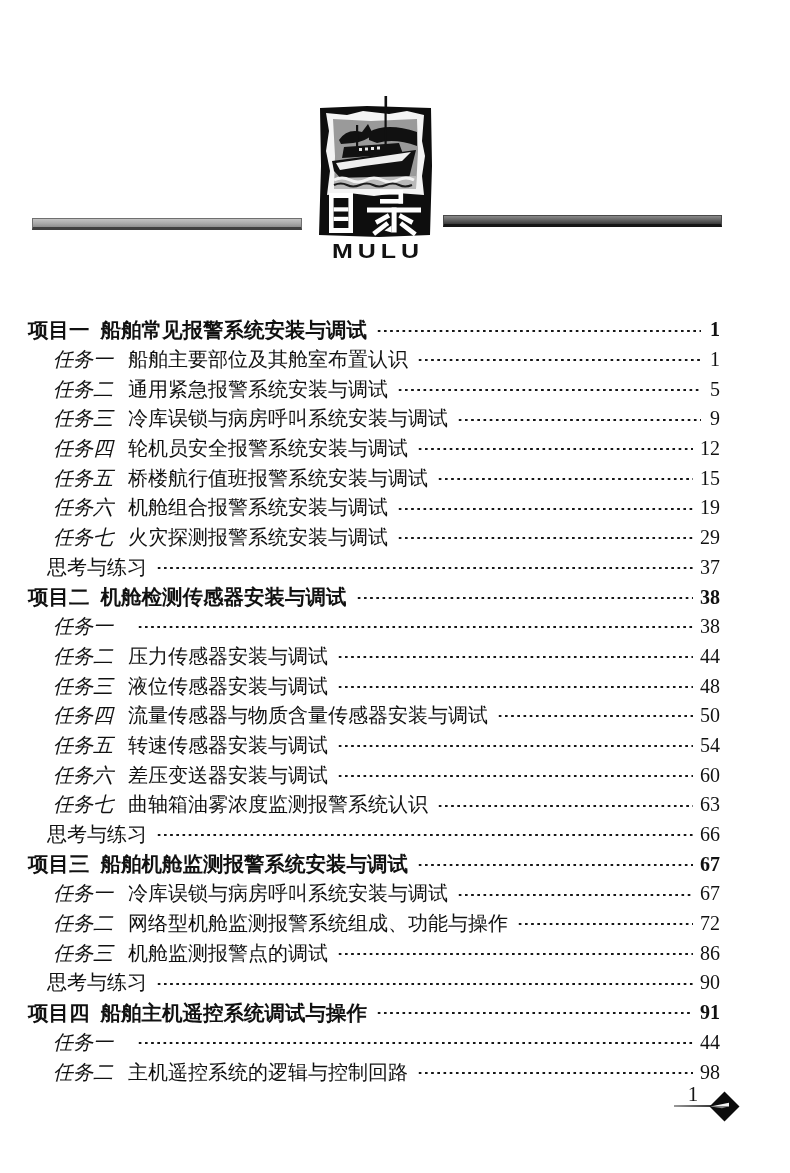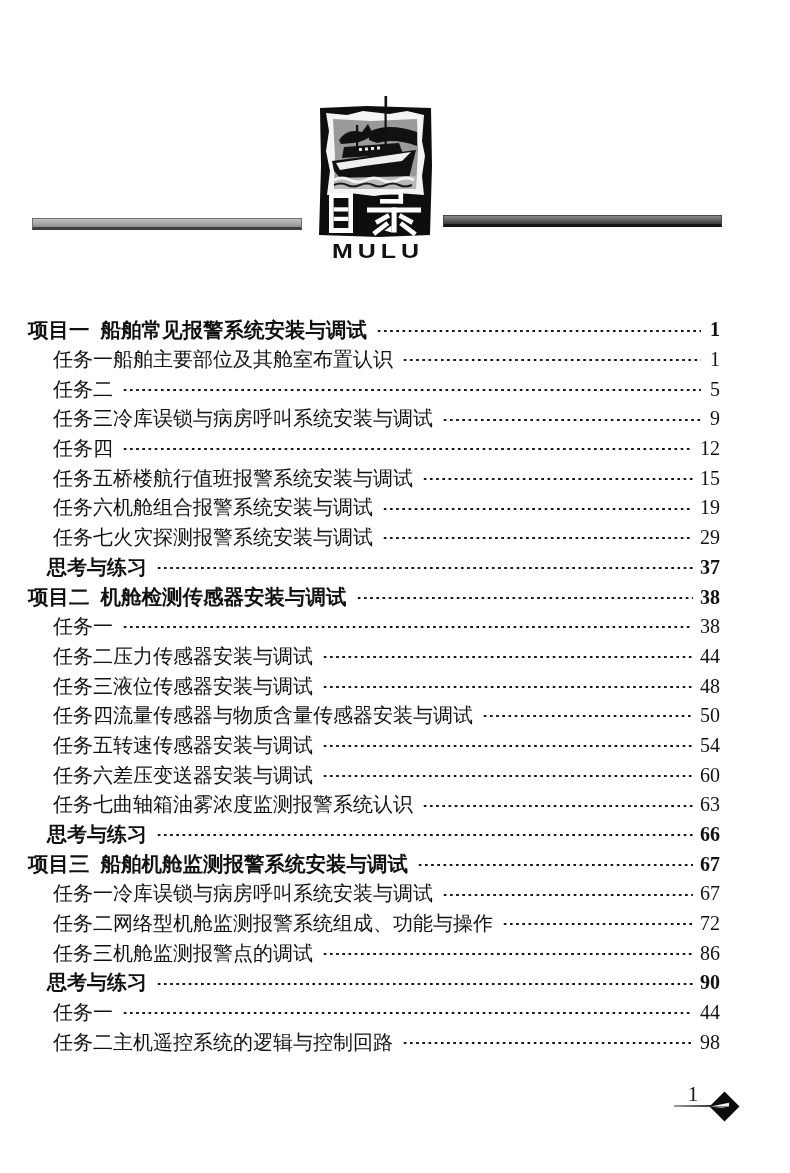--- a/index.html
+++ b/index.html
@@ -81,26 +81,25 @@
     font-family: "Liberation Sans", sans-serif;
     font-weight: 700;
     font-size: 20.5px;
   }
   .row.chapter .label { margin-right: 11px; text-align: right; }
   .row.task {
     padding-left: 25px;
     font-family: "Liberation Serif", serif;
     font-size: 20px;
   }
-  .row.task .label { margin-right: 0; }
+  .row.task .label { margin-right: 15px; font-style: italic; }
   .row.exercise {
     padding-left: 19px;
     font-family: "Liberation Serif", serif;
     font-size: 20px;
-    font-weight: bold;
   }
 
   
   .footer-pagenum {
     position: absolute;
     left: 682px; top: 1082px; width: 22px;
     text-align: center;
     font-family: "Liberation Serif", serif;
     font-size: 21px;
     color: #161616;
@@ -188,31 +187,33 @@
       <span class="pagenum">1</span>
     </div>
       <div class="row task">
       <span class="label">任务一</span>
       <span class="title">船舶主要部位及其舱室布置认识</span>
       <span class="leader"></span>
       <span class="pagenum">1</span>
     </div>
       <div class="row task">
       <span class="label">任务二</span>
+      <span class="title">通用紧急报警系统安装与调试</span>
       <span class="leader"></span>
       <span class="pagenum">5</span>
     </div>
       <div class="row task">
       <span class="label">任务三</span>
       <span class="title">冷库误锁与病房呼叫系统安装与调试</span>
       <span class="leader"></span>
       <span class="pagenum">9</span>
     </div>
       <div class="row task">
       <span class="label">任务四</span>
+      <span class="title">轮机员安全报警系统安装与调试</span>
       <span class="leader"></span>
       <span class="pagenum">12</span>
     </div>
       <div class="row task">
       <span class="label">任务五</span>
       <span class="title">桥楼航行值班报警系统安装与调试</span>
       <span class="leader"></span>
       <span class="pagenum">15</span>
     </div>
       <div class="row task">
@@ -308,20 +309,26 @@
       <span class="label">任务三</span>
       <span class="title">机舱监测报警点的调试</span>
       <span class="leader"></span>
       <span class="pagenum">86</span>
     </div>
       <div class="row exercise">
 
       <span class="title">思考与练习</span>
       <span class="leader"></span>
       <span class="pagenum">90</span>
+    </div>
+      <div class="row chapter">
+      <span class="label">项目四</span>
+      <span class="title">船舶主机遥控系统调试与操作</span>
+      <span class="leader"></span>
+      <span class="pagenum">91</span>
     </div>
       <div class="row task">
       <span class="label">任务一</span>
       <span class="leader"></span>
       <span class="pagenum">44</span>
     </div>
       <div class="row task">
       <span class="label">任务二</span>
       <span class="title">主机遥控系统的逻辑与控制回路</span>
       <span class="leader"></span>

